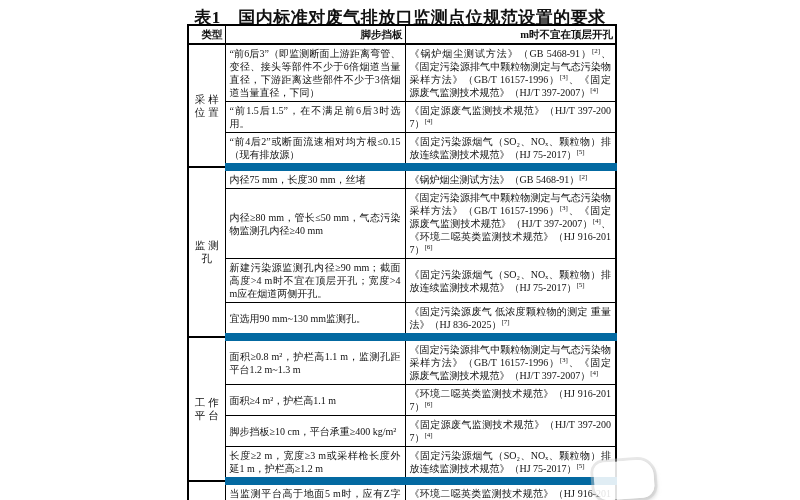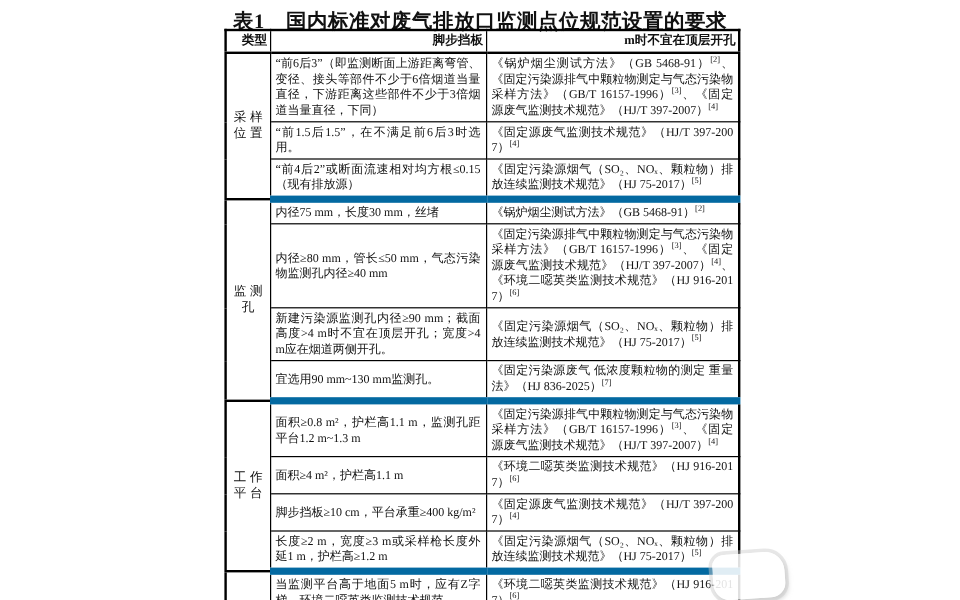--- a/index.html
+++ b/index.html
@@ -48,21 +48,21 @@
   td.type-cell {
     text-align: center;
     letter-spacing: 3px;
     padding: 18px 0;
     border-bottom: 2px solid #000;
     font-size: 10.5px;
   }
   td.type-cell div { text-indent: 3px; }
   td.req-cell { text-align: justify; }
   td.std-cell { text-align: justify; }
-  tr.section-end td { border-bottom: 6px solid #0369a1; margin-top: 10px; }
+  tr.section-end td { border-bottom: 8px solid #0369a1; margin-top: 10px; }
   .std-table sup { font-size: 7px; line-height: 0; }
 
   .watermark {
     position: absolute; left: 594px; top: 461px;
     width: 60px; height: 38px;
     background: rgba(255,255,255,0.88);
     border-radius: 10px 16px 12px 14px;
     box-shadow: 0 0 0 3px rgba(205,205,205,0.45), 2px 3px 4px rgba(175,175,175,0.55);
     transform: rotate(-4deg);
   }

